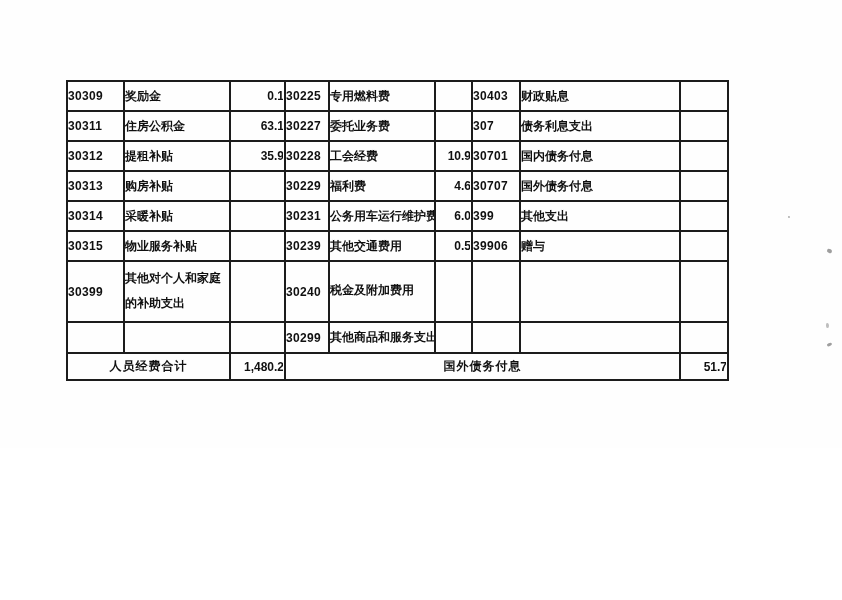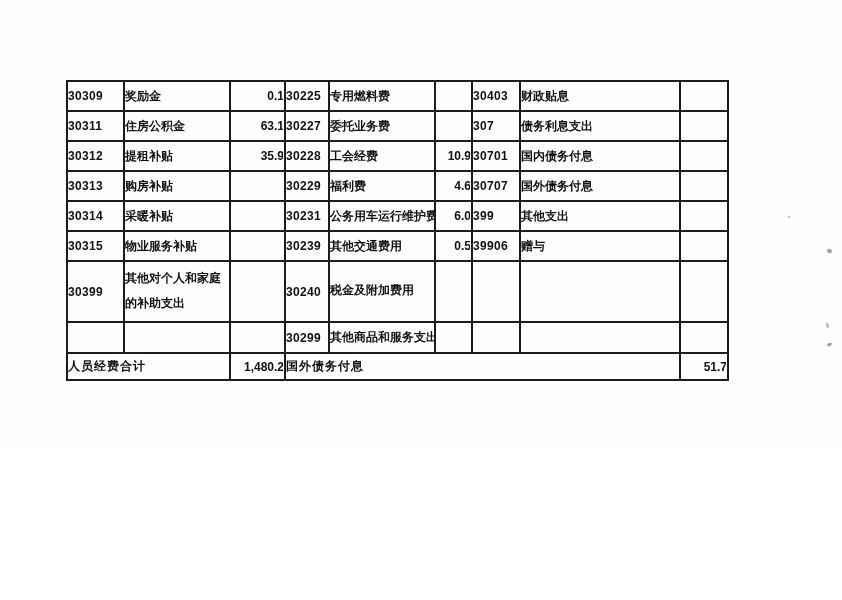--- a/index.html
+++ b/index.html
@@ -54,20 +54,21 @@
     border-radius: 9px;
   }
   tr.row-tall td { height: 59px; }
   tr.row-tall td.cell-name {
     white-space: normal;
     line-height: 25px;
   }
   tr.row-last td { height: 29px; }
   tr.footer-row td { height: 25px; }
   td.cell-total-label {
+    text-align: center;
     font-size: 12px;
     letter-spacing: 1px;
   }
   .page-number {
     position: absolute;
     left: 696px;
     top: 489px;
     font-size: 13px;
     font-weight: bold;
     letter-spacing: 0.5px;

